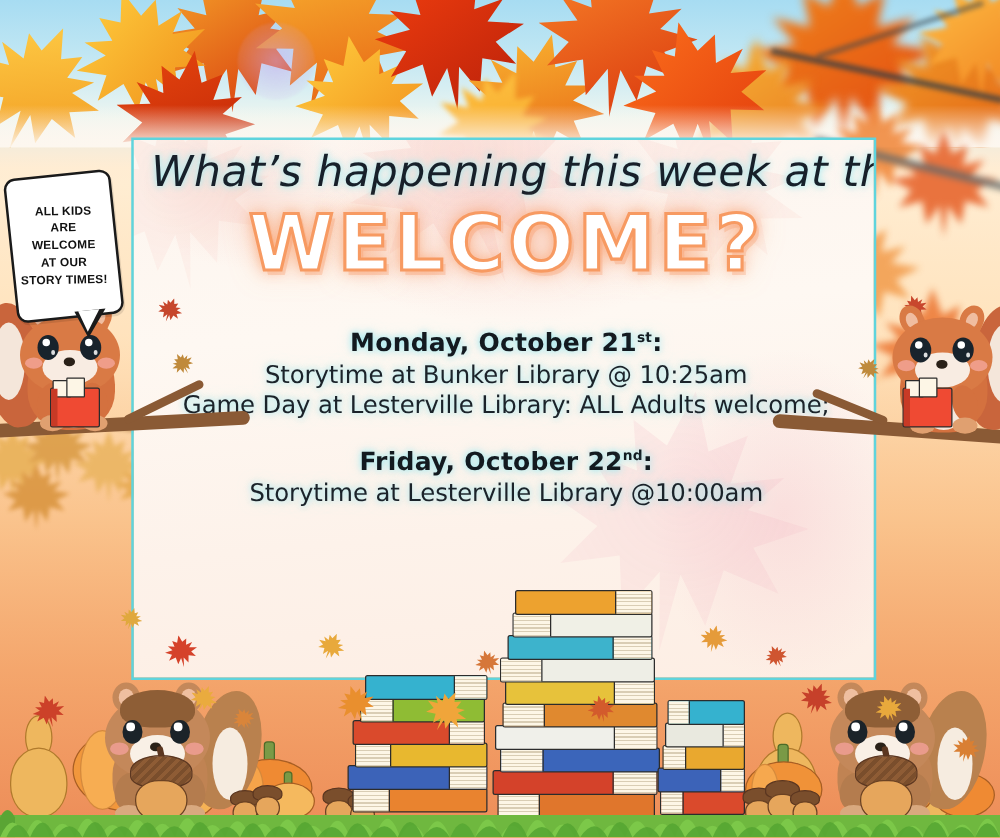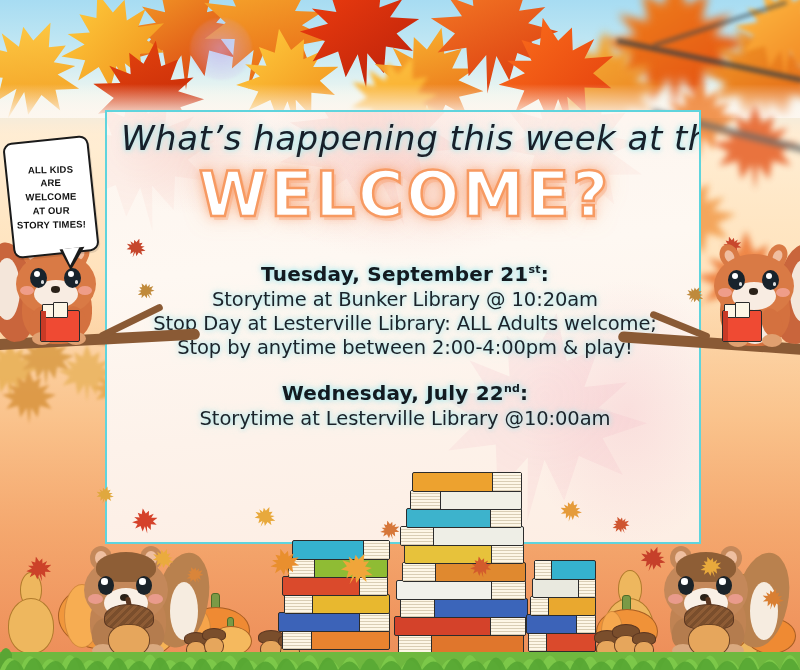--- a/index.html
+++ b/index.html
@@ -371,30 +371,29 @@
     <div class="panel-inner">
       <div id="headline">What’s happening this week at the</div>
       <div id="bigword">WELCOME?</div>
 
       <div id="schedule">
 
 
         <div class="gap"></div>
 
         <div>
-          <p class="day"><span>Tuesday, September 21</span><sup>st</sup><span>:</span></p>
-          <p class="ev">Storytime at Bunker Library  @ 10:20am</p>
-          <p class="ev">Stop Day at Lesterville Library:  ALL Adults welcome;</p>
-          <p class="ev">Stop by anytime between 2:00-4:00pm &amp; play!</p>
+          <p class="day"><span>Monday, October 21</span><sup>st</sup><span>:</span></p>
+          <p class="ev">Storytime at Bunker Library  @ 10:25am</p>
+          <p class="ev">Game Day at Lesterville Library:  ALL Adults welcome;</p>
         </div>
 
         <div class="gap2"></div>
 
         <div>
-          <p class="day"><span>Wednesday, July 22</span><sup>nd</sup><span>:</span></p>
+          <p class="day"><span>Friday, October 22</span><sup>nd</sup><span>:</span></p>
           <p class="ev">Storytime at Lesterville Library  @10:00am</p>
         </div>
 
       </div>
     </div>
   </div>
 
   <div id="bubble">
     <div class="btxt">
       <span>ALL KIDS</span>

